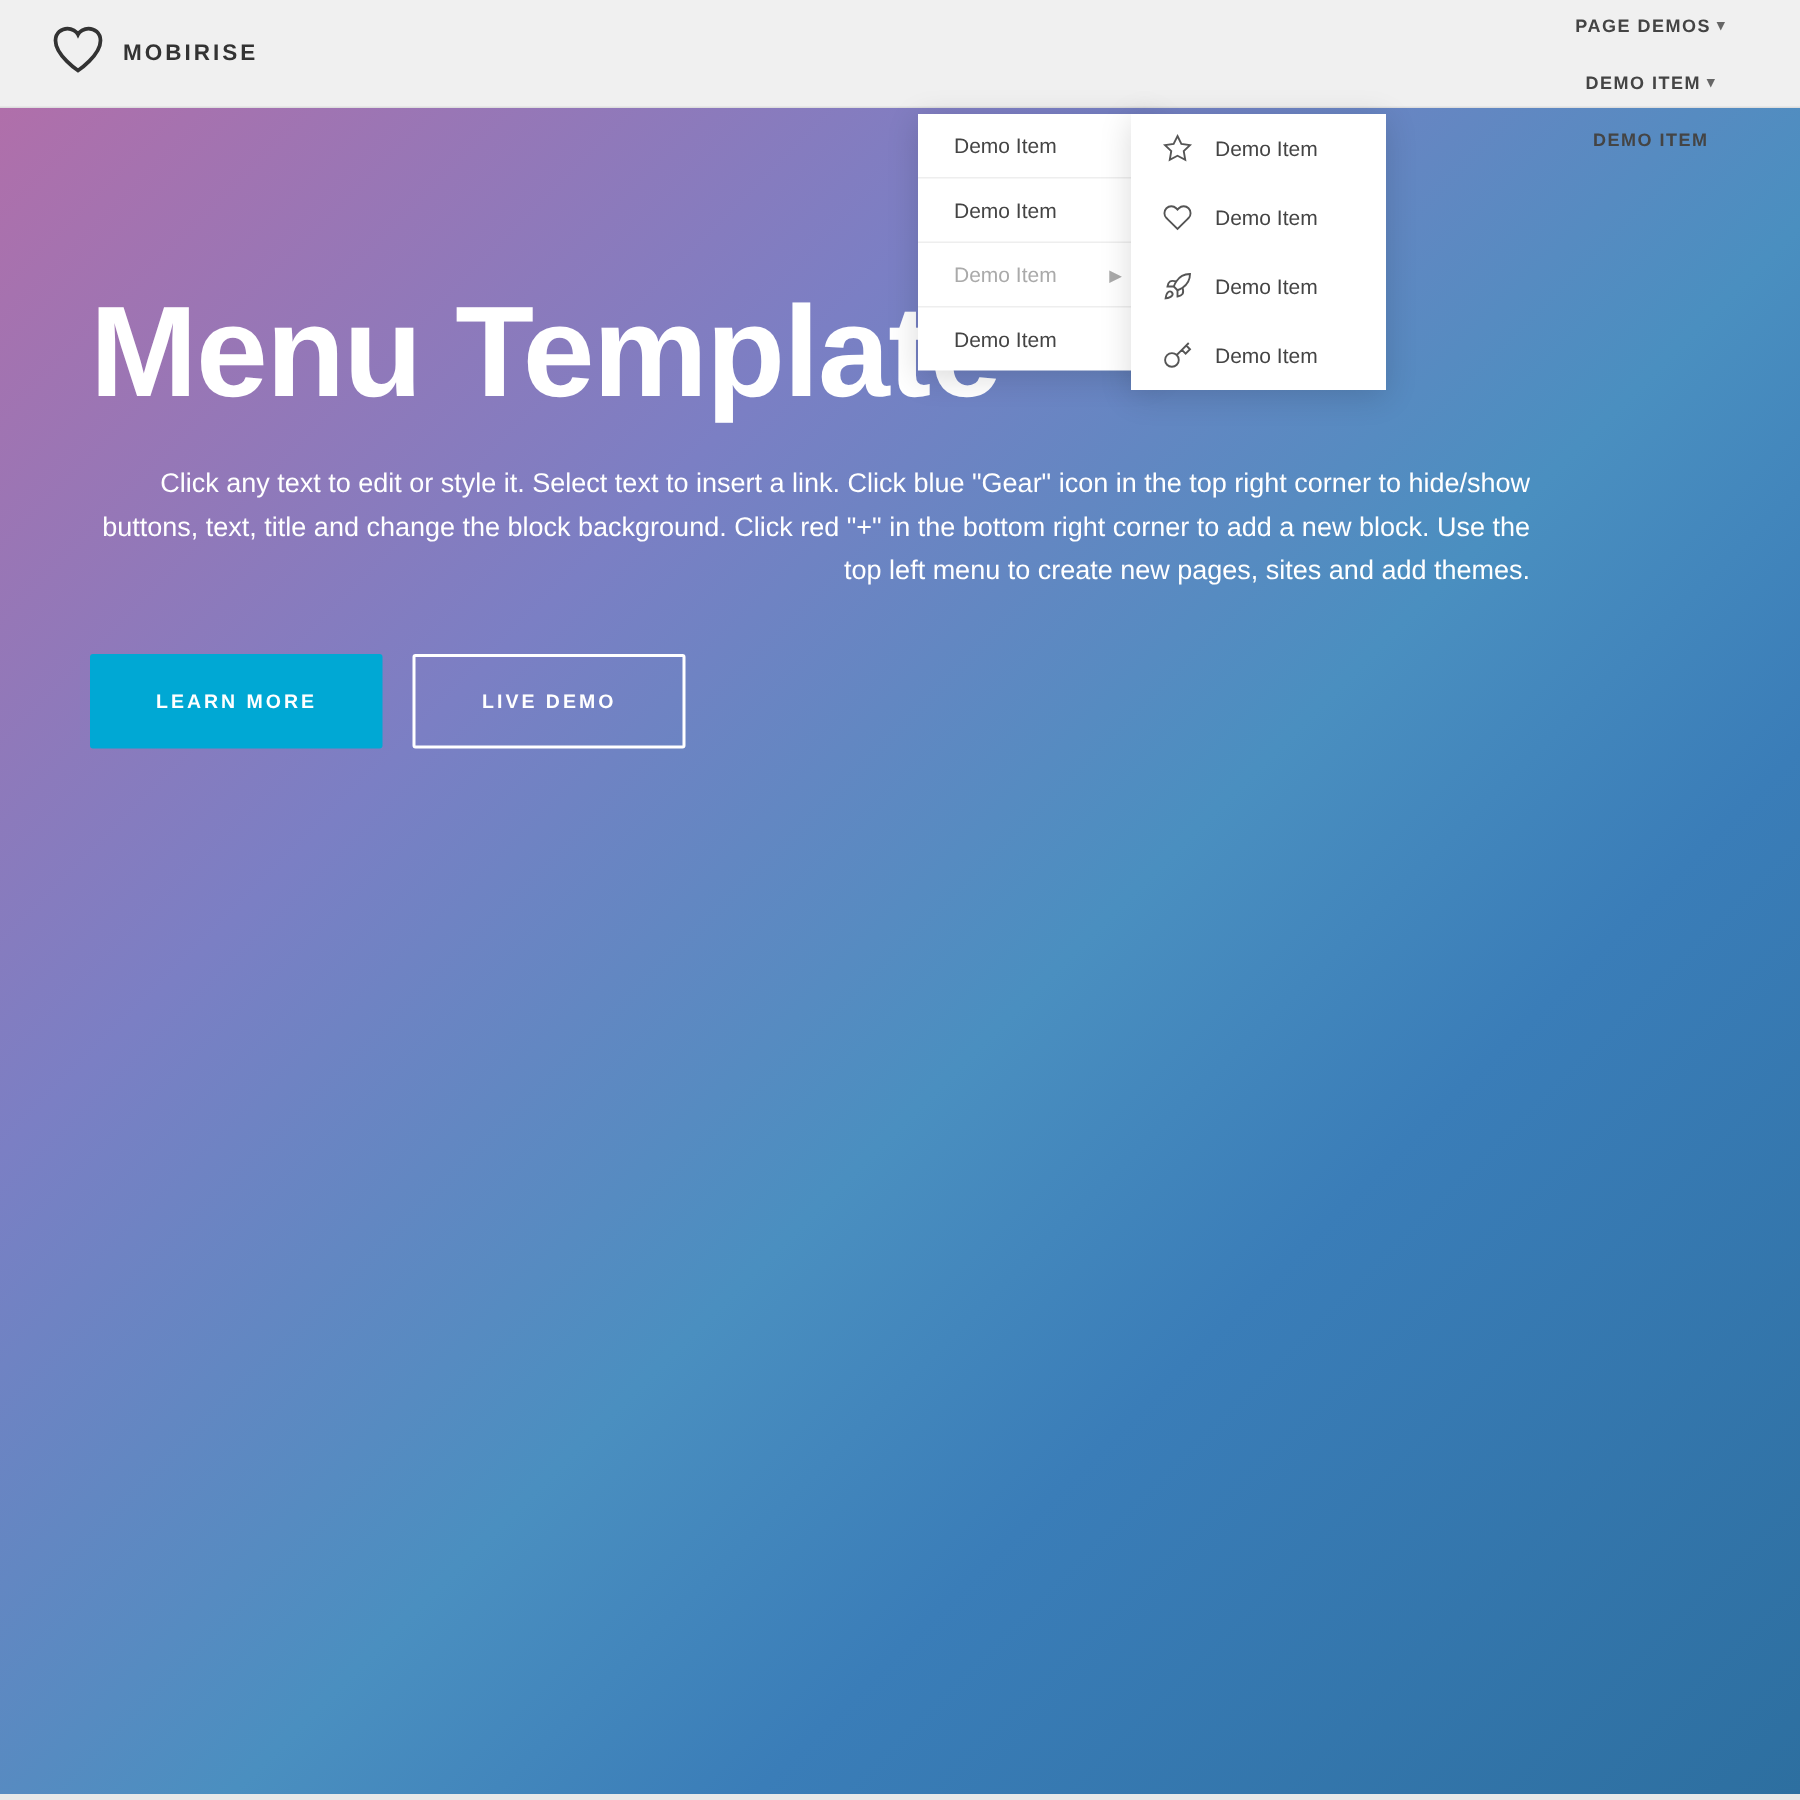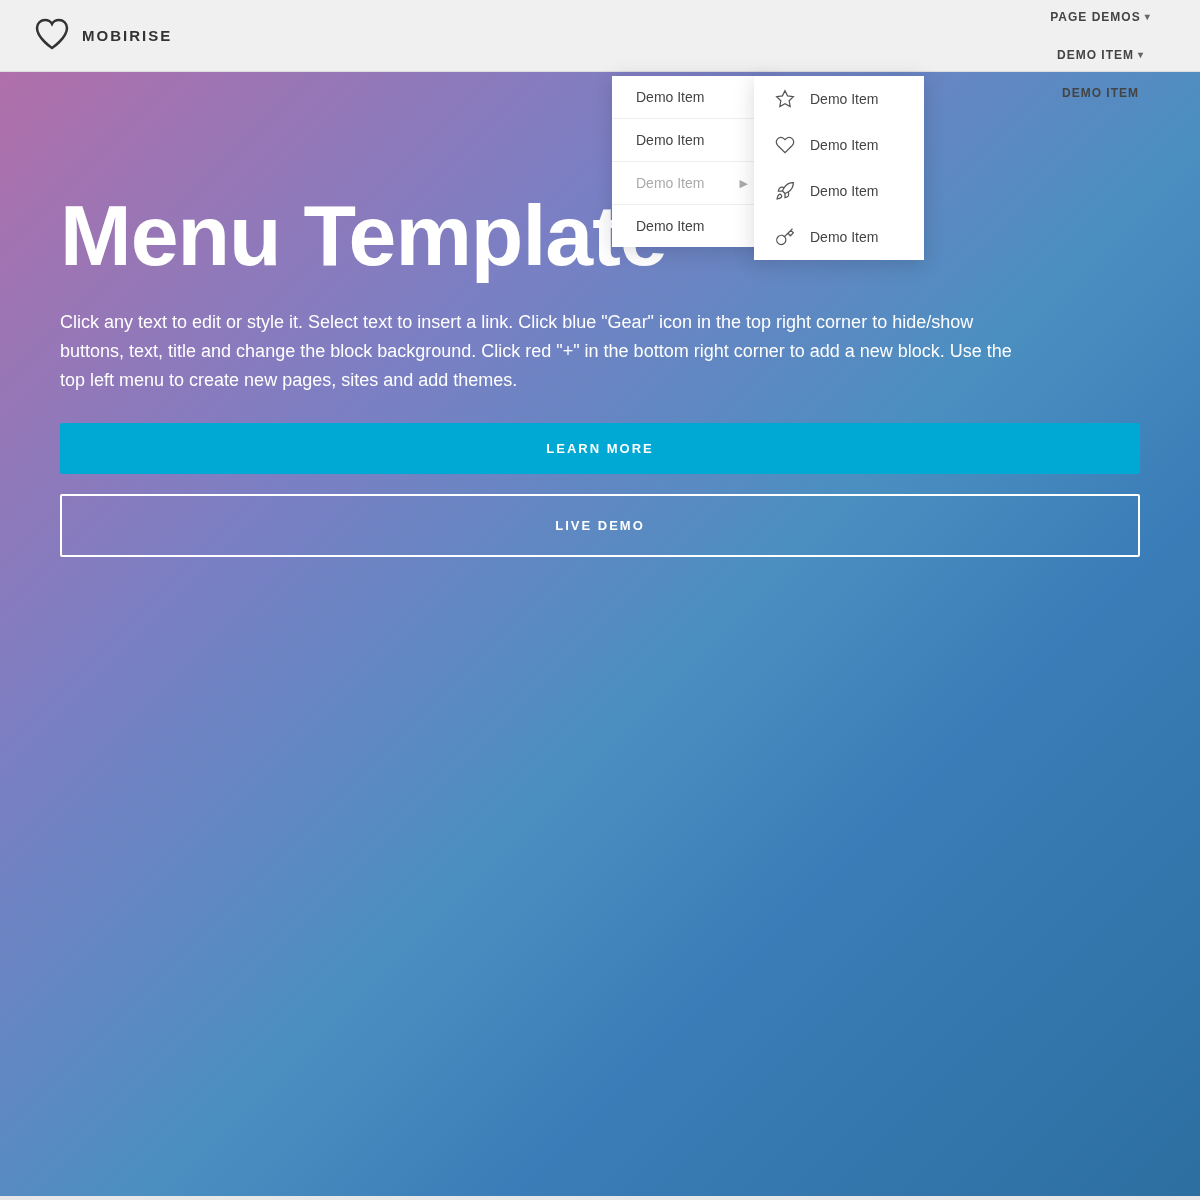--- a/index.html
+++ b/index.html
@@ -103,27 +103,27 @@
       line-height: 1.0;
       margin-bottom: 30px;
       letter-spacing: -1px;
     }
 
     .hero-description {
       font-size: 18px;
       color: #fff;
       line-height: 1.6;
       max-width: 960px;
-      margin-bottom: 29px;
+      margin-bottom: 42px;
+      text-align: right;
     }
 
     .hero-buttons {
       display: flex;
       gap: 20px;
-      flex-direction: column;
     }
 
     .btn-learn-more {
       background: #00a8d4;
       color: #fff;
       border: none;
       padding: 18px 44px;
       font-size: 13px;
       font-weight: 700;
       letter-spacing: 2px;

